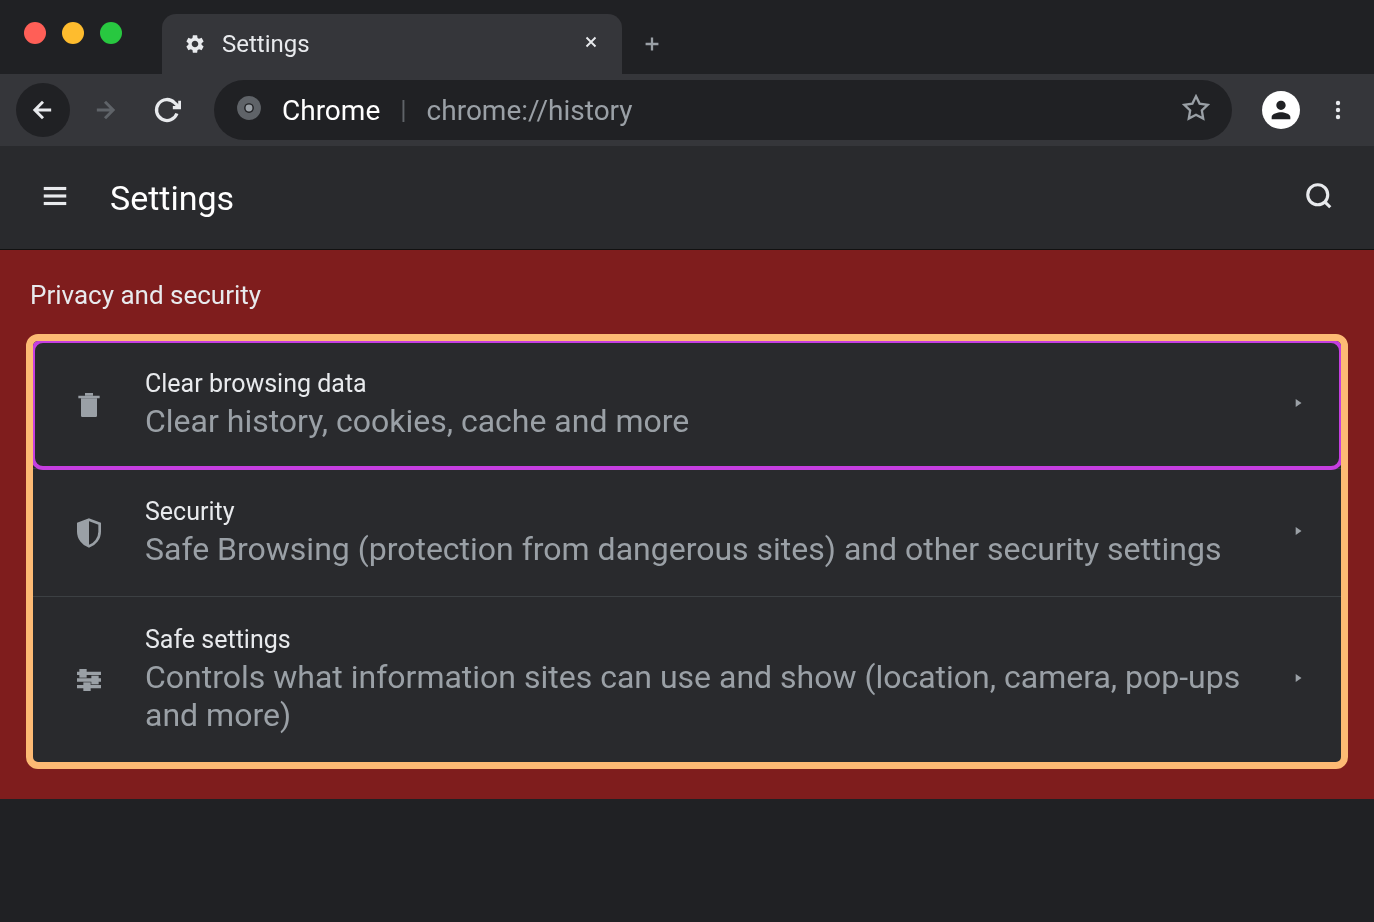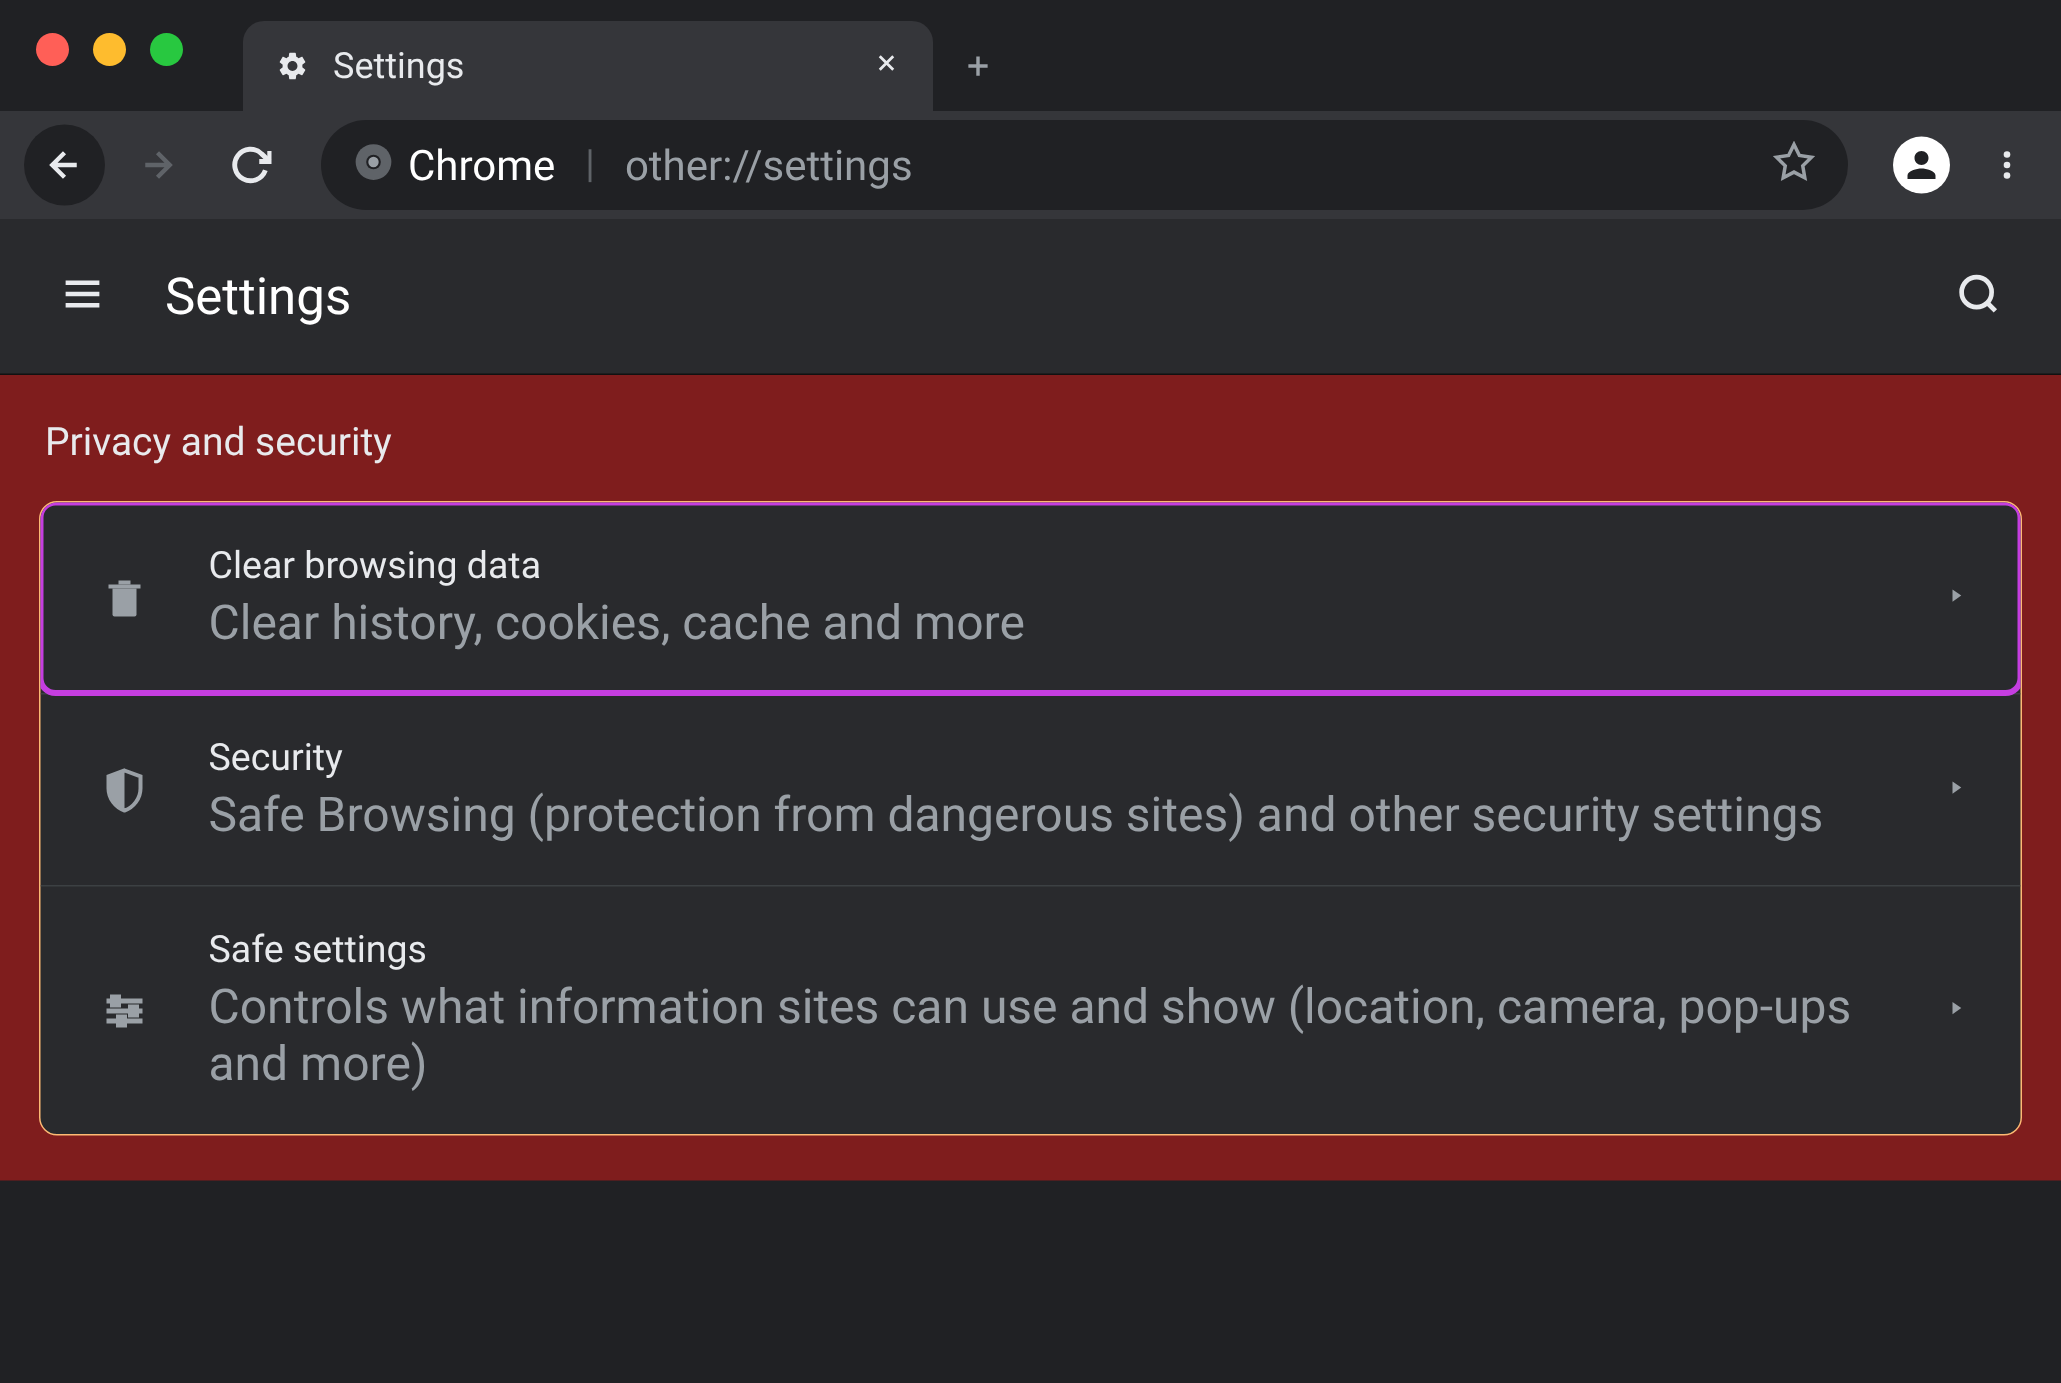--- a/index.html
+++ b/index.html
@@ -97,21 +97,21 @@
     .nav-btn svg { display: block; }
     .omnibox {
       background: #202124;
       border-radius: 30px;
       height: 60px;
       flex: 1;
       display: flex;
       align-items: center;
       padding: 0 22px;
       margin: 0 12px;
-      gap: 10px;
+      gap: 20px;
     }
     .omnibox-text {
       font-size: 28px;
       display: flex;
       align-items: center;
       gap: 0;
       flex: 1;
     }
     .omnibox-chrome { color: #ffffff; }
     .omnibox-sep { color: #5f6368; margin: 0 20px; font-size: 26px; }
@@ -174,21 +174,21 @@
     .section-title {
       font-size: 26px;
       color: #e8eaed;
       margin-bottom: 24px;
       margin-left: 4px;
       font-weight: 400;
     }
     .card {
       background: #292a2d;
       border-radius: 12px;
-      border: 1px solid #fdba74;
+      border: 7px solid #fdba74;
       overflow: hidden;
     }
     .row {
       display: flex;
       align-items: center;
       padding: 28px 36px;
       gap: 36px;
       cursor: pointer;
       border-top: 1px solid #3c4043;
     }
@@ -278,21 +278,21 @@
     <span>
       <svg width="26" height="26" viewBox="0 0 24 24">
           <circle cx="12" cy="12" r="11" fill="#5f6368"></circle>
           <circle cx="12" cy="12" r="4.5" fill="#202124"></circle>
           <circle cx="12" cy="12" r="3.2" fill="#9aa0a6"></circle>
         </svg>
     </span>
     <div class="omnibox-text">
       <span class="omnibox-chrome">Chrome</span>
       <span class="omnibox-sep">|</span>
-      <span class="omnibox-url">other://settings</span>
+      <span class="omnibox-url">chrome://history</span>
     </div>
     <span class="star-icon">
       <svg width="28" height="28" viewBox="0 0 24 24" fill="none" stroke="#9aa0a6" stroke-width="2">
           <polygon points="12 2 15.09 8.26 22 9.27 17 14.14 18.18 21.02 12 17.77 5.82 21.02 7 14.14 2 9.27 8.91 8.26 12 2"></polygon>
         </svg>
     </span>
   </div>
   <div class="profile-icon">
     <svg width="28" height="28" viewBox="0 0 24 24" fill="#202124">
         <path d="M12 12c2.21 0 4-1.79 4-4s-1.79-4-4-4-4 1.79-4 4 1.79 4 4 4zm0 2c-2.67 0-8 1.34-8 4v2h16v-2c0-2.66-5.33-4-8-4z"></path>

